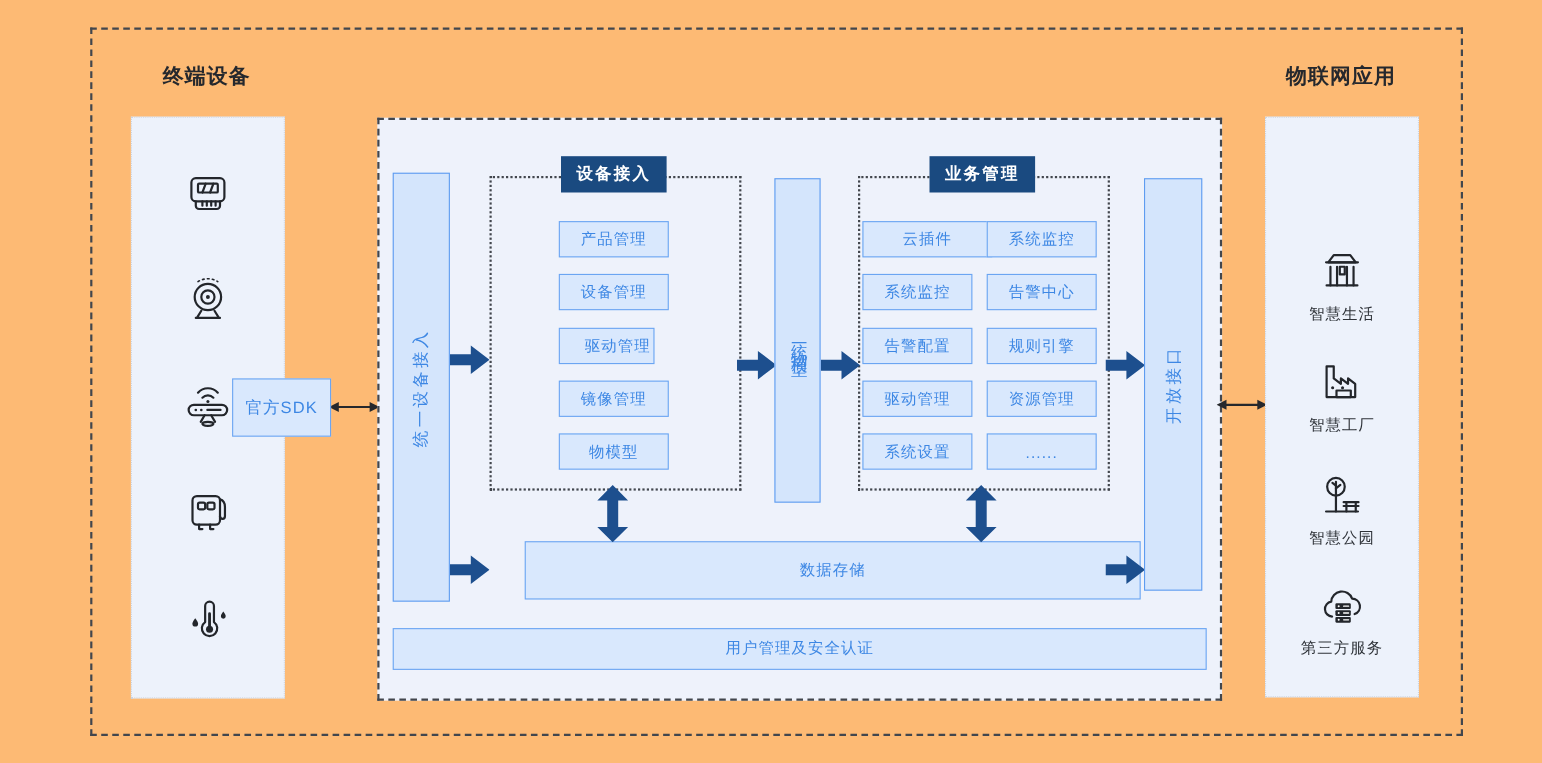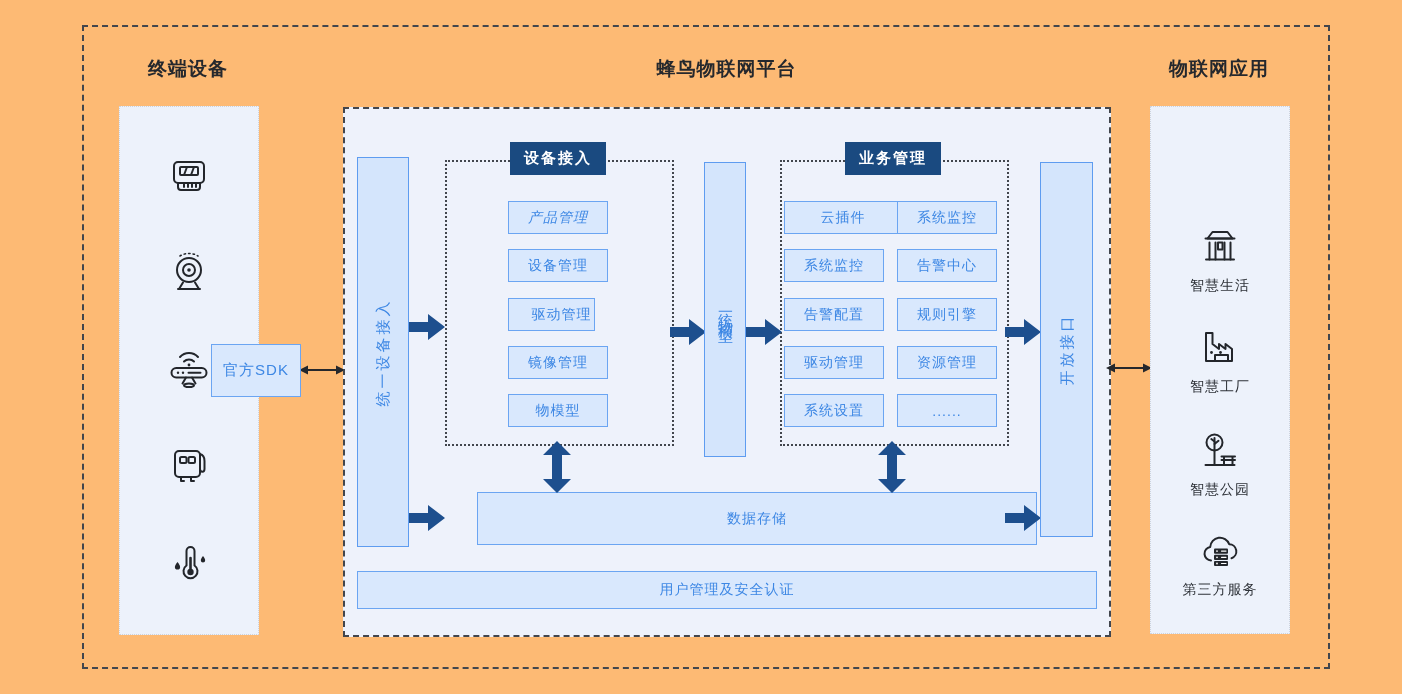--- a/index.html
+++ b/index.html
@@ -28,21 +28,20 @@
   svg{display:block;}
 </style>
 </head>
 <body>
 
 <div class="canvas">
 
   <div class="abs outer-frame" style="left:82px;top:25px;width:1244px;height:640px;"></div>
 
   <div class="abs section-title" style="left:119px;top:56px;width:138px;">终端设备</div>
-  <div class="abs section-title" style="left:343px;top:56px;width:767px;">蜂鸟物联网平台</div>
   <div class="abs section-title" style="left:1150px;top:56px;width:138px;">物联网应用</div>
 
   <div class="abs panel" style="left:119px;top:106px;width:138px;height:527px;">
 
     <div class="abs icon-wrap" style="left:0;top:48px;width:138px;">
       <svg class="ic" width="44" height="44" viewBox="0 0 44 44">
         <rect x="7" y="7" width="30" height="21" rx="4"></rect>
         <rect x="13" y="12" width="18" height="8" rx="1"></rect>
         <path d="M20 12 l-3 8 M27 12 l-3 8"></path>
         <path d="M11 28 v4 a3 3 0 0 0 3 3 h16 a3 3 0 0 0 3 -3 v-4"></path>
@@ -104,21 +103,21 @@
   </svg>
 
   <div class="abs platform" style="left:343px;top:107px;width:764px;height:526px;">
 
     <div class="abs bar" style="left:12px;top:48px;width:52px;height:390px;">
       <span class="vrot">统一设备接入</span>
     </div>
 
     <div class="abs subbox" style="left:100px;top:51px;width:225px;height:282px;"></div>
     <div class="abs hdr" style="left:165px;top:33px;width:96px;height:33px;">设备接入</div>
-    <div class="abs box" style="left:163px;top:92px;width:100px;height:33px;font-style:italic;">产品管理</div>
+    <div class="abs box" style="left:163px;top:92px;width:100px;height:33px;">产品管理</div>
     <div class="abs box" style="left:163px;top:140px;width:100px;height:33px;">设备管理</div>
     <div class="abs box" style="left:163px;top:189px;width:87px;height:33px;padding-left:20px;">驱动管理</div>
     <div class="abs box" style="left:163px;top:237px;width:100px;height:33px;">镜像管理</div>
     <div class="abs box" style="left:163px;top:285px;width:100px;height:33px;">物模型</div>
 
     <div class="abs bar" style="left:359px;top:53px;width:42px;height:295px;">
       <span class="vup">统一物模型</span>
     </div>
 
     <div class="abs subbox" style="left:435px;top:51px;width:225px;height:282px;"></div>

